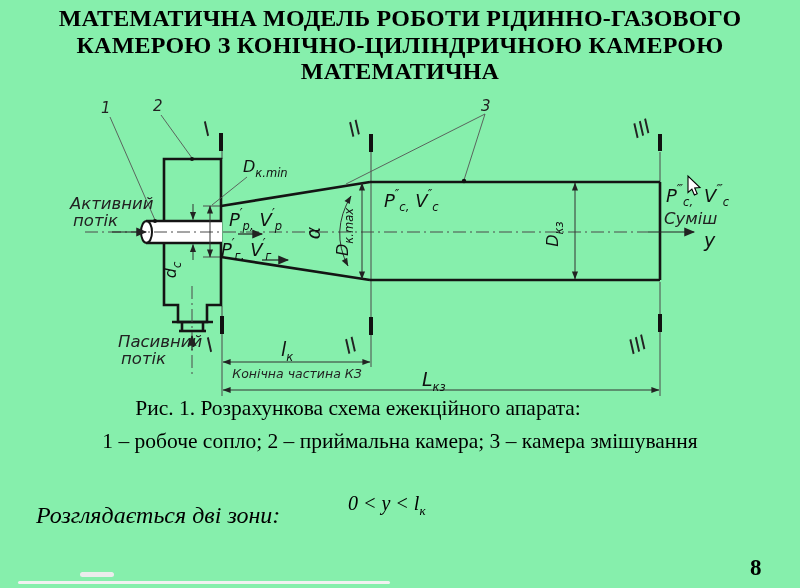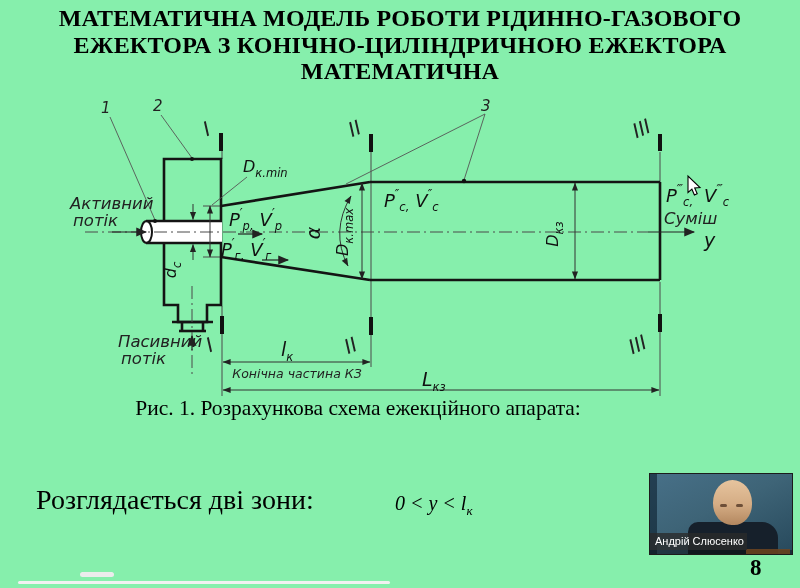--- a/index.html
+++ b/index.html
@@ -25,24 +25,24 @@
   .cl{stroke:#4a4a4a;stroke-width:1;fill:none;stroke-dasharray:13 4 2 4;}
   .tk{stroke:#141414;stroke-width:2.6;fill:none;}
   .tick{stroke:#111;stroke-width:4;}
   .dl{stroke:#333;stroke-width:1;fill:none;}
   .ld{stroke:#555;stroke-width:.9;fill:none;}
   .fl{stroke:#222;stroke-width:1.2;fill:none;}
 
   .caption1{position:absolute;top:396px;left:0;width:100%;text-align:center;
             font-size:21.5px;transform:translateX(-42px);}
   .caption2{position:absolute;top:429px;left:0;width:100%;text-align:center;font-size:21.5px;}
-  .zones-intro{position:absolute;left:36px;top:484px;font-size:28px;}
+  .zones-intro{position:absolute;left:36px;top:502px;font-size:24px;font-style:italic;}
   .frm{position:absolute;font-style:italic;font-size:20px;font-family:"Liberation Serif",serif;}
   .frm sub{font-size:13px;}
-  .frm1{left:348px;top:492px;margin-left:47px;}
+  .frm1{left:348px;top:492px;}
   .frm2{left:329px;top:525px;letter-spacing:1px;}
 
   .webcam{position:absolute;left:649px;top:473px;width:144px;height:82px;box-sizing:border-box;
           border:1px solid #1c1c1c;overflow:hidden;
           background:linear-gradient(155deg,#477088 0%,#3e6477 45%,#27495c 100%);}
   .wc-leftband{position:absolute;left:0;top:0;width:7px;height:100%;background:rgba(6,24,38,.55);}
   .wc-head{position:absolute;left:63px;top:6px;width:39px;height:45px;border-radius:50% 50% 46% 48%;
            background:linear-gradient(180deg,#e6c49e 0%,#d4ac84 55%,#b3875f 100%);}
   .wc-eye{position:absolute;width:7px;height:2.5px;background:#6d4f38;border-radius:2px;top:24px;}
   .wc-neck{position:absolute;left:75px;top:44px;width:16px;height:9px;background:#bb8f67;}
@@ -58,21 +58,21 @@
   .a1{left:80px;top:572px;width:34px;height:5px;}
   .a2{left:18px;top:581px;width:372px;height:3px;background:#f1f1f1;}
 </style>
 </head>
 <body>
 
 <div class="slide">
 
   <div class="title">
     <div>МАТЕМАТИЧНА МОДЕЛЬ РОБОТИ РІДИННО-ГАЗОВОГО</div>
-    <div>ЕЖЕКТОРА З КОНІЧНО-ЦИЛІНДРИЧНОЮ ЕЖЕКТОРА</div>
+    <div>КАМЕРОЮ З КОНІЧНО-ЦИЛІНДРИЧНОЮ КАМЕРОЮ</div>
     <div>МАТЕМАТИЧНА</div>
   </div>
 
   <svg class="diagram-svg" viewBox="0 0 800 588">
     <defs>
       <marker id="da" viewBox="0 0 10 10" refX="9.5" refY="5" markerWidth="10" markerHeight="8" orient="auto-start-reverse">
           <path d="M0,1.2 L10,5 L0,8.8 Z" fill="#222"></path>
         </marker>
       <marker id="fa" viewBox="0 0 10 10" refX="9" refY="5" markerWidth="12" markerHeight="9" orient="auto">
           <path d="M0,0.8 L10,5 L0,9.2 Z" fill="#222"></path>
@@ -197,34 +197,23 @@
     <text class="dim-lg" x="281" y="356"><tspan>l</tspan><tspan class="sb" dy="5">к</tspan></text>
     <text class="small" x="297" y="378" text-anchor="middle">Конічна частина КЗ</text>
     <text class="dim-lg" x="422" y="386" font-size="20"><tspan>L</tspan><tspan class="sb" dy="5">кз</tspan></text>
 
     <g transform="translate(688,176)">
       <path d="M0,0 L0,16.5 L3.9,13.2 L6.4,19 L9.2,17.7 L6.7,12 L12,11.6 Z" fill="#ffffff" stroke="#000" stroke-width="1.1"></path>
     </g>
   </svg>
 
   <div class="caption1">Рис. 1. Розрахункова схема ежекційного апарата:</div>
+  <div class="caption2">1 – робоче сопло; 2 – приймальна камера; 3 – камера змішування</div>
 
   <div class="zones-intro">Розглядається дві зони:</div>
   <div class="frm frm1"><span>0 &lt; y &lt; l</span><sub>к</sub></div>
 
-  <div class="webcam">
-    <div class="wc-leftband"></div>
-    <div class="wc-neck"></div>
-    <div class="wc-torso"></div>
-    <div class="wc-head">
-      <div class="wc-eye" style="left:7px;"></div>
-      <div class="wc-eye" style="left:23px;"></div>
-    </div>
-    <div class="wc-bottom"></div>
-    <div class="wc-shelf"></div>
-    <div class="wc-name">Андрій Слюсенко</div>
-  </div>
 
   <div class="pagenum">8</div>
 
   <div class="artifact a1"></div>
   <div class="artifact a2"></div>
 </div>
 
 </body></html>

